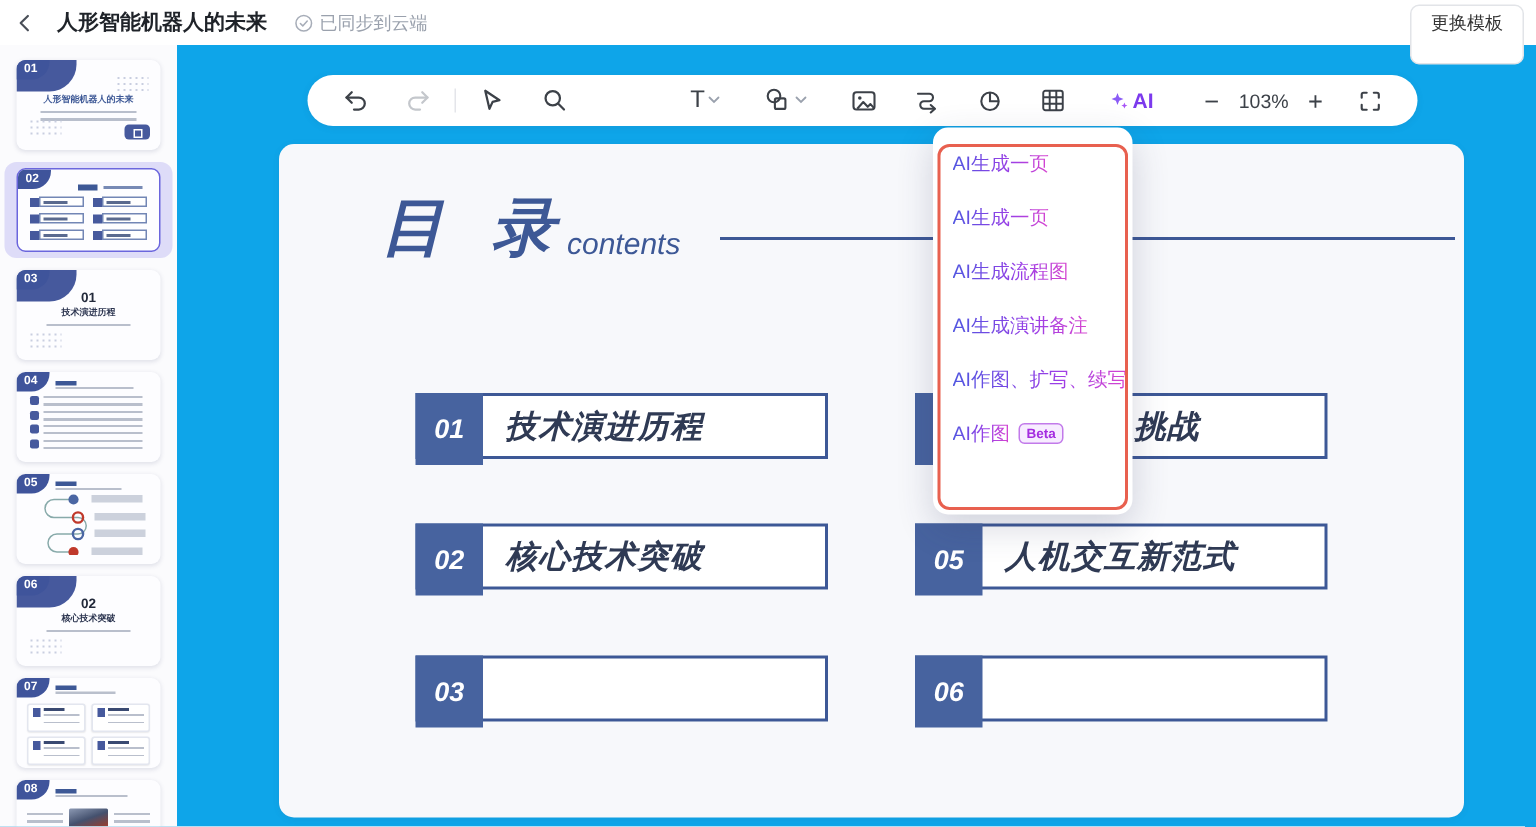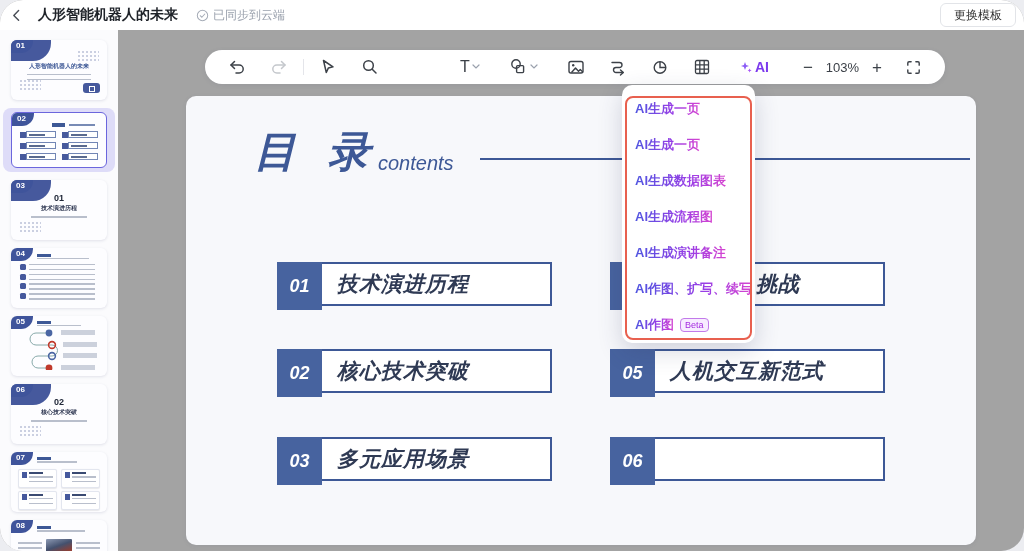--- a/index.html
+++ b/index.html
@@ -1,26 +1,26 @@
 <!DOCTYPE html>
 <html><head>
 <meta charset="utf-8">
 <style>
   * { margin:0; padding:0; box-sizing:border-box; }
   html,body { background:#ecedf1; }
   body { font-family:"Liberation Sans","DejaVu Sans",sans-serif; }
-  #app { position:relative; width:1024px; height:551px; overflow:hidden; background:#a3a3a3;border-radius:23px; }
+  #app { position:relative; width:1024px; height:551px; overflow:hidden; background:#0ea5e9; }
 
   
   .topbar { position:absolute; left:0; top:0; width:1024px; height:30px; background:#fff; z-index:60;
             display:flex; align-items:center; }
   .back { width:34px; height:30px; display:flex; align-items:center; justify-content:center; cursor:pointer; }
   .doc-title { font-size:14px; font-weight:700; color:#1f2329; margin-left:4px; }
   .sync { display:flex; align-items:center; gap:4px; margin-left:18px; color:#9aa1ad; font-size:12px; }
-  .tpl-btn { position:absolute; right:8px; top:3px; height:24px; padding:0 13px; background:#fff;
+  .tpl-btn { position:absolute; right:8px; top:3px; height:40px; padding:0 13px; background:#fff;
              border:1px solid #e2e4e8; border-radius:6px; font-size:12px; color:#333; line-height:22px; cursor:pointer; }
 
   
   .sidebar { position:absolute; left:0; top:30px; width:118px; bottom:0; background:#fbfbfd; z-index:10;
              display:flex; flex-direction:column; align-items:center; padding-top:10px; row-gap:8px; overflow:hidden; }
   .thumb { position:relative; width:96px; height:60px; background:#fdfdff; border-radius:6px;
            box-shadow:0 1px 3px rgba(90,95,130,.16); overflow:hidden; flex:none; cursor:pointer; }
   .sel-wrap { width:112px; height:64px; background:#dedcf8; border-radius:8px; flex:none;
               display:flex; align-items:center; justify-content:center; }
   .sel-wrap .thumb { width:96px; height:56px; border:1.5px solid #6b66dd; box-shadow:none; }
@@ -101,24 +101,24 @@
   .zoom-btn { font-size:17px; color:#3c4148; cursor:pointer; padding:0 3px; line-height:1; }
   .gap-s{margin-left:14px} .gap-m{margin-left:24px} .gap-xl{margin-left:72px} .push{margin-left:auto}
 
   
   .ai-menu { position:absolute; left:622px; top:85px; width:133px; height:258px; background:#fff; border-radius:10px;
              box-shadow:0 8px 24px rgba(50,55,95,.20); z-index:50; }
   .ai-frame { position:absolute; left:3px; right:3px; top:11px; bottom:3px; border:2px solid #e8604f; border-radius:8px;
               pointer-events:none; }
   .ai-items { position:absolute; left:13px; right:6px; top:6px; }
   .ai-item { height:36px; display:flex; align-items:center; cursor:pointer; white-space:nowrap; }
-  .grad { font-size:13px; font-weight:700;
+  .grad { font-size:13px; font-weight:400;
           background:linear-gradient(90deg,#4f55e0 0%,#9a3ee6 60%,#d645d0 100%);
           -webkit-background-clip:text; background-clip:text; color:transparent; }
-  .beta { margin-left:6px; font-size:9px; font-weight:400; color:#a52de0; background:#f7ecff;
+  .beta { margin-left:6px; font-size:9px; font-weight:700; color:#a52de0; background:#f7ecff;
           border:1px solid #c27aea; border-radius:4px; padding:1px 4px; line-height:1.2; }
 </style>
 </head>
 <body>
 
 <div id="app">
 
   <div class="topbar">
     <div class="back">
       <svg width="16" height="16" viewBox="0 0 20 20">
@@ -321,21 +321,20 @@
       <div class="toc-label">技术演进历程</div>
     </div>
     <div class="toc-row r2c1">
       <div class="toc-outline"></div>
       <div class="toc-num">02</div>
       <div class="toc-label">核心技术突破</div>
     </div>
     <div class="toc-row r3c1">
       <div class="toc-outline"></div>
       <div class="toc-num">03</div>
-      <div class="toc-label">多元应用场景</div>
     </div>
     <div class="toc-row r1c2">
       <div class="toc-outline"></div>
       <div class="toc-num">04</div>
       <div class="toc-label occluded">挑战</div>
     </div>
     <div class="toc-row r2c2">
       <div class="toc-outline"></div>
       <div class="toc-num">05</div>
       <div class="toc-label">人机交互新范式</div>
@@ -451,23 +450,20 @@
 
   <div class="ai-menu">
     <div class="ai-items">
       <div class="ai-item">
           <span class="grad">AI生成一页</span>
         </div>
       <div class="ai-item">
           <span class="grad">AI生成一页</span>
         </div>
       <div class="ai-item">
-          <span class="grad">AI生成数据图表</span>
-        </div>
-      <div class="ai-item">
           <span class="grad">AI生成流程图</span>
         </div>
       <div class="ai-item">
           <span class="grad">AI生成演讲备注</span>
         </div>
       <div class="ai-item">
           <span class="grad">AI作图、扩写、续写</span>
         </div>
       <div class="ai-item">
           <span class="grad">AI作图</span>

